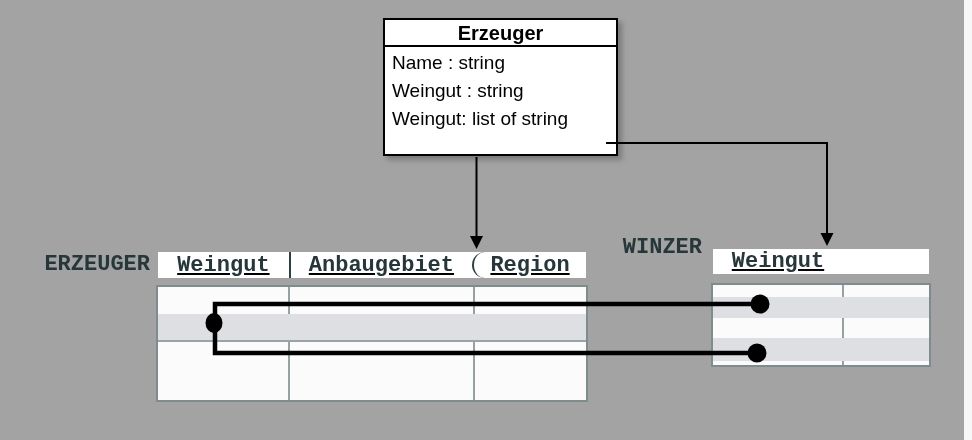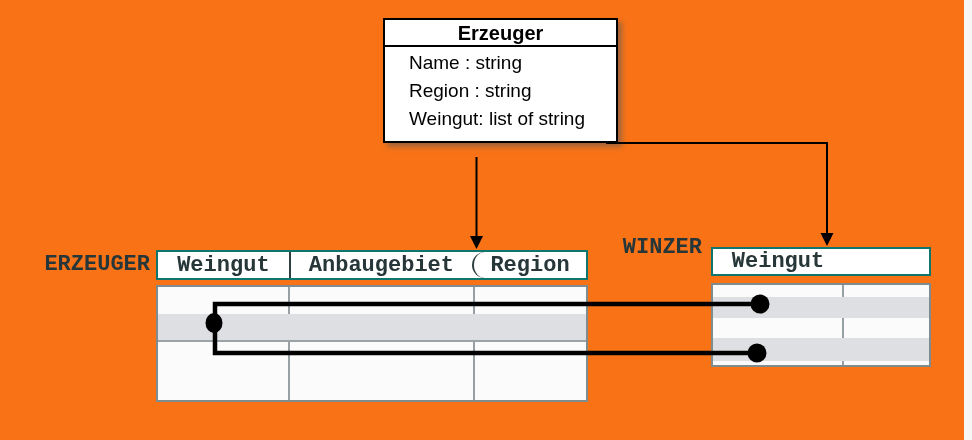--- a/index.html
+++ b/index.html
@@ -1,44 +1,45 @@
 <!DOCTYPE html>
 <html><head>
 <meta charset="utf-8">
 <style>
   * { margin:0; padding:0; box-sizing:border-box; }
   html,body { width:972px; height:440px; }
   body { font-family:"Liberation Sans", sans-serif; background:#f7f7f8; }
-  .canvas { position:relative; width:964px; height:440px; background:#f97316; overflow:hidden; }
+  .canvas { position:relative; width:964px; height:440px; background:#a3a3a3; overflow:hidden; }
 
   
   .class-box {
     position:absolute; left:383px; top:18px; width:235px;
     background:#ffffff; border:2px solid #000;
     box-shadow:4px 4px 5px rgba(90,90,90,0.55);
   }
   .class-title {
     font-weight:bold; font-size:20px; line-height:24px; text-align:center;
     color:#000; border-bottom:2px solid #000; padding-top:1px;
   }
-  .class-attrs { padding:2px 6px 8px 7px;margin-left:17px; }
+  .class-attrs { padding:2px 6px 21px 7px; }
   .class-attr { font-size:19px; line-height:28px; color:#000; white-space:nowrap; }
 
   
   .tbl-label {
     position:absolute; font-family:"Liberation Mono", monospace; font-weight:bold;
     font-size:22px; color:#263639; text-align:right; white-space:nowrap;
   }
   .lbl-erzeuger { left:30px;  top:250px; width:120px; height:30px; line-height:30px; }
   .lbl-winzer   { left:600px; top:233px; width:102px; height:29px; line-height:29px; }
 
   
   .tbl-header {
     position:absolute; display:flex; background:#ffffff;
-    border:2px solid #0f766e;
+    border:2px solid #a3a3a3;
+    text-decoration:underline;
   }
   .hdr-erzeuger { left:156px; top:250px; width:432px; height:30px; }
   .hdr-winzer   { left:711px; top:247px; width:220px; height:29px; }
   .tbl-header .col {
     font-family:"Liberation Mono", monospace; font-weight:bold; font-size:22px;
     color:#263639; display:flex; align-items:center; justify-content:center;
     white-space:nowrap; height:100%;
   }
   .tbl-header .col + .col { border-left:2px solid #2e3f41; }
   .hdr-erzeuger .c1 { width:132px; } .hdr-erzeuger .c2 { width:185px; } .hdr-erzeuger .c3 { width:115px;border-radius:13px; }
@@ -63,21 +64,21 @@
 </style>
 </head>
 <body>
 
 <div class="canvas">
 
   <div class="class-box">
     <div class="class-title">Erzeuger</div>
     <div class="class-attrs">
       <div class="class-attr">Name : string</div>
-      <div class="class-attr">Region : string</div>
+      <div class="class-attr">Weingut : string</div>
       <div class="class-attr">Weingut: list of string</div>
     </div>
   </div>
 
   <div class="tbl-label lbl-erzeuger">ERZEUGER</div>
   <div class="tbl-header hdr-erzeuger">
     <div class="col c1">Weingut</div>
     <div class="col c2">Anbaugebiet</div>
     <div class="col c3">Region</div>
   </div>

